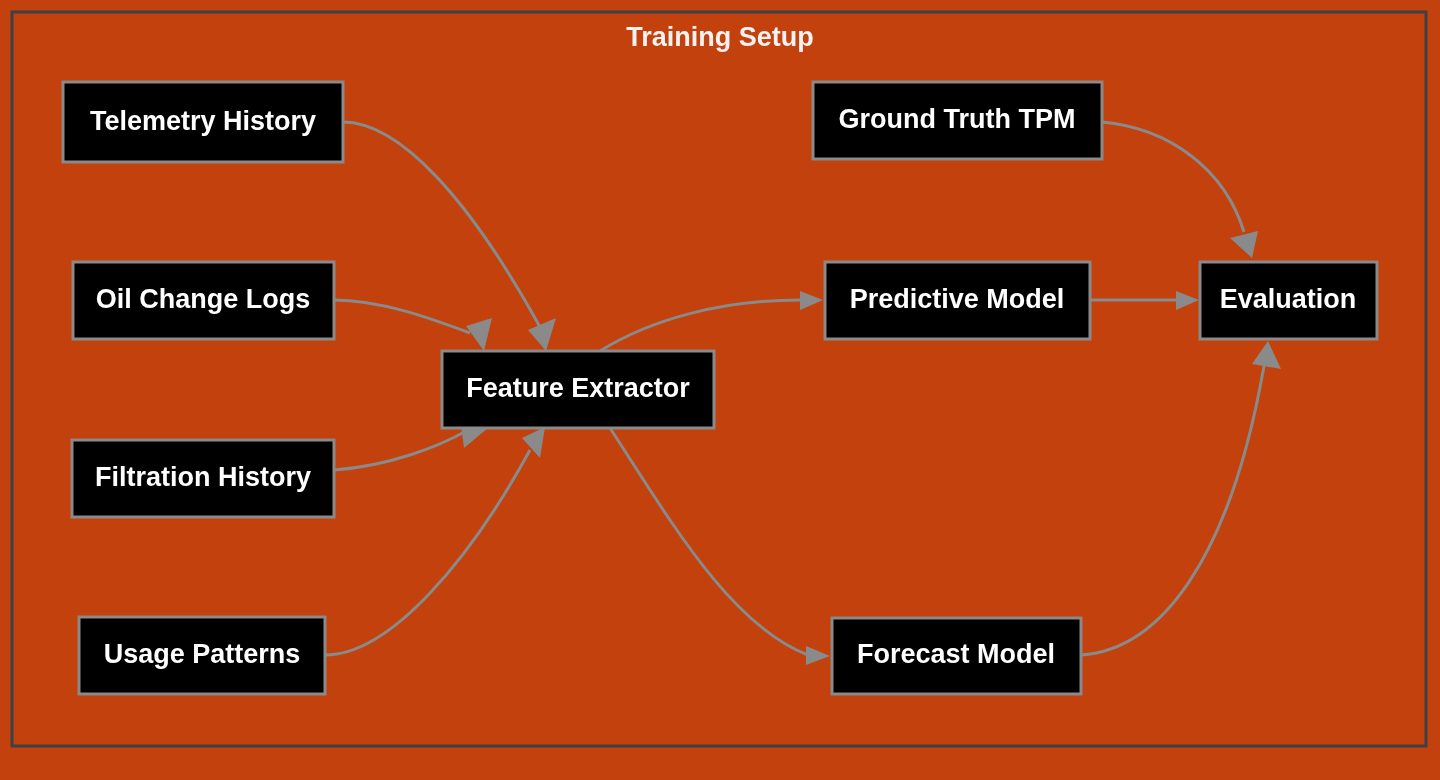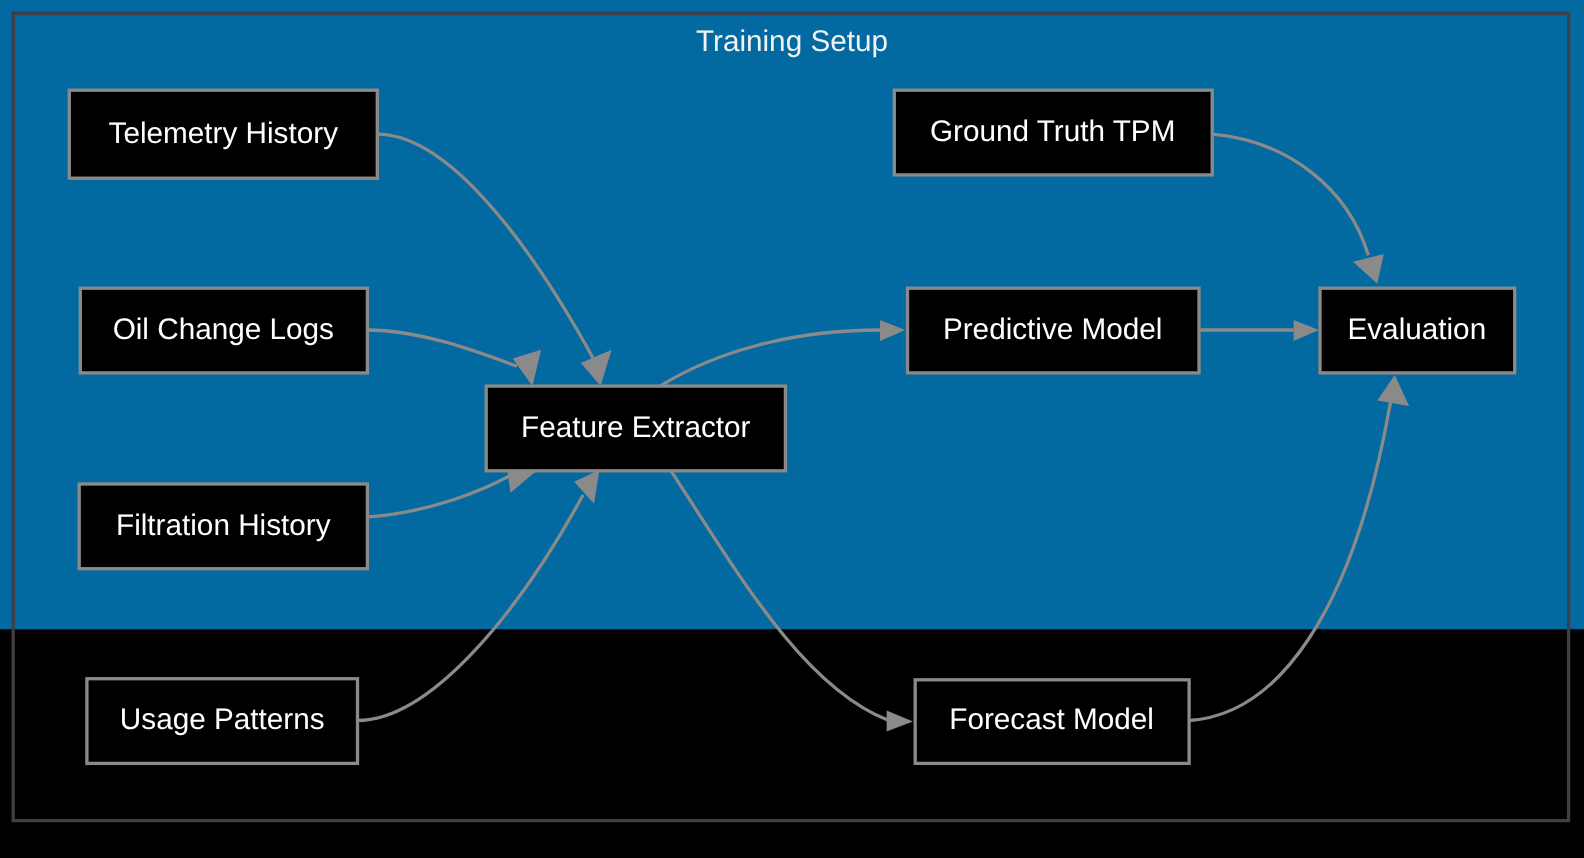--- a/index.html
+++ b/index.html
@@ -9,22 +9,23 @@
   }
   body {
     width: 1440px;
     height: 780px;
     overflow: hidden;
     font-family: "Liberation Sans", sans-serif;
   }
   #diagram-root {
     position: relative;
     width: 1440px;
-    height: 572px;
-    background: #0369a1;
+    height: 780px;
+    background: #c2410c;
+    font-weight: bold;
   }
   svg#flow {
     display: block;
     width: 1440px;
     height: 780px;
   }
   .cluster-frame {
     fill: none;
     stroke: #3f3f46;
     stroke-width: 3;

